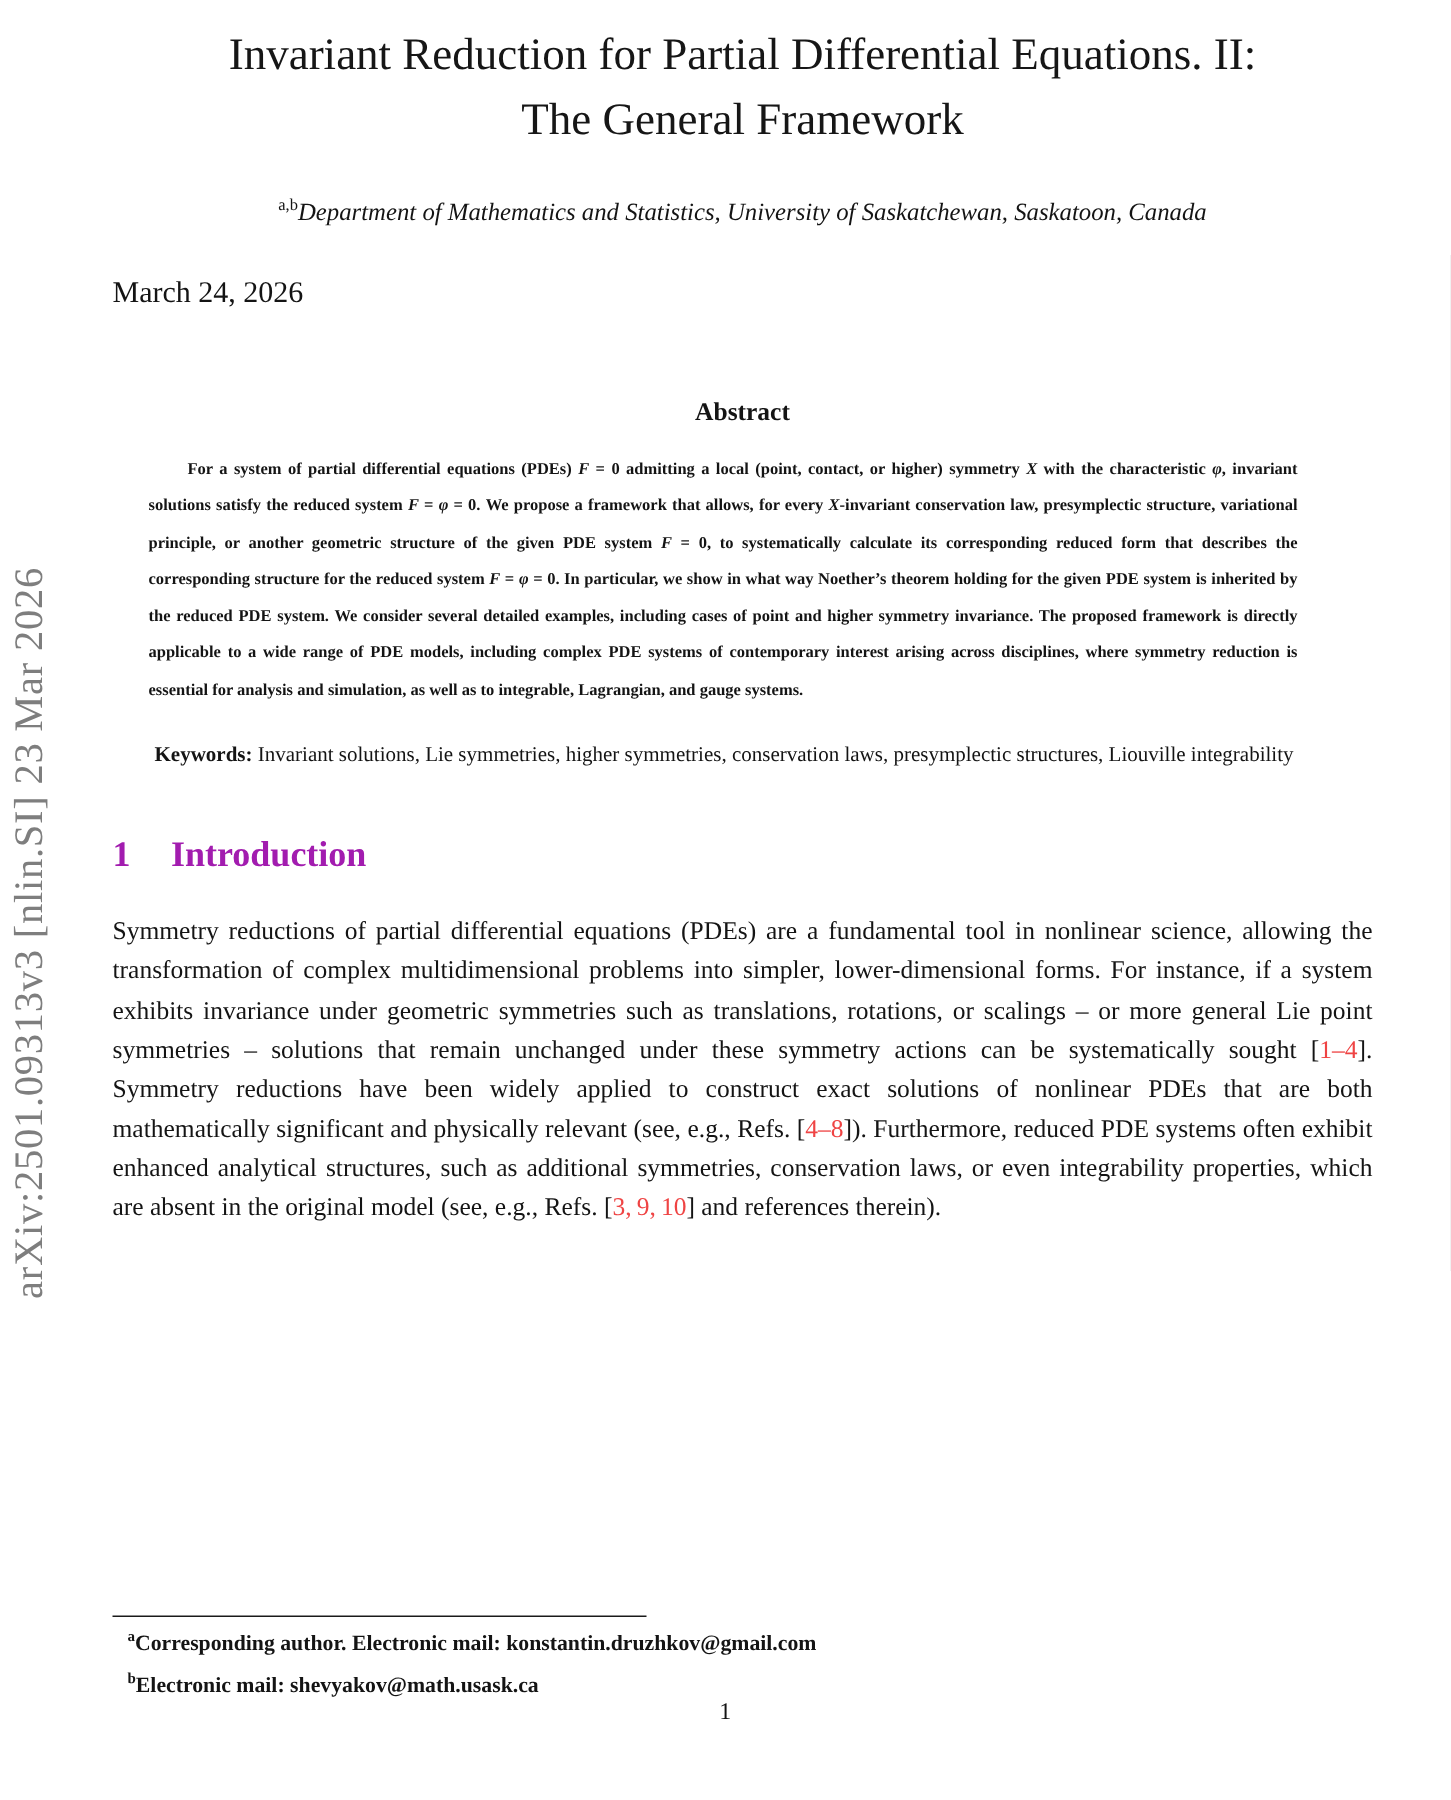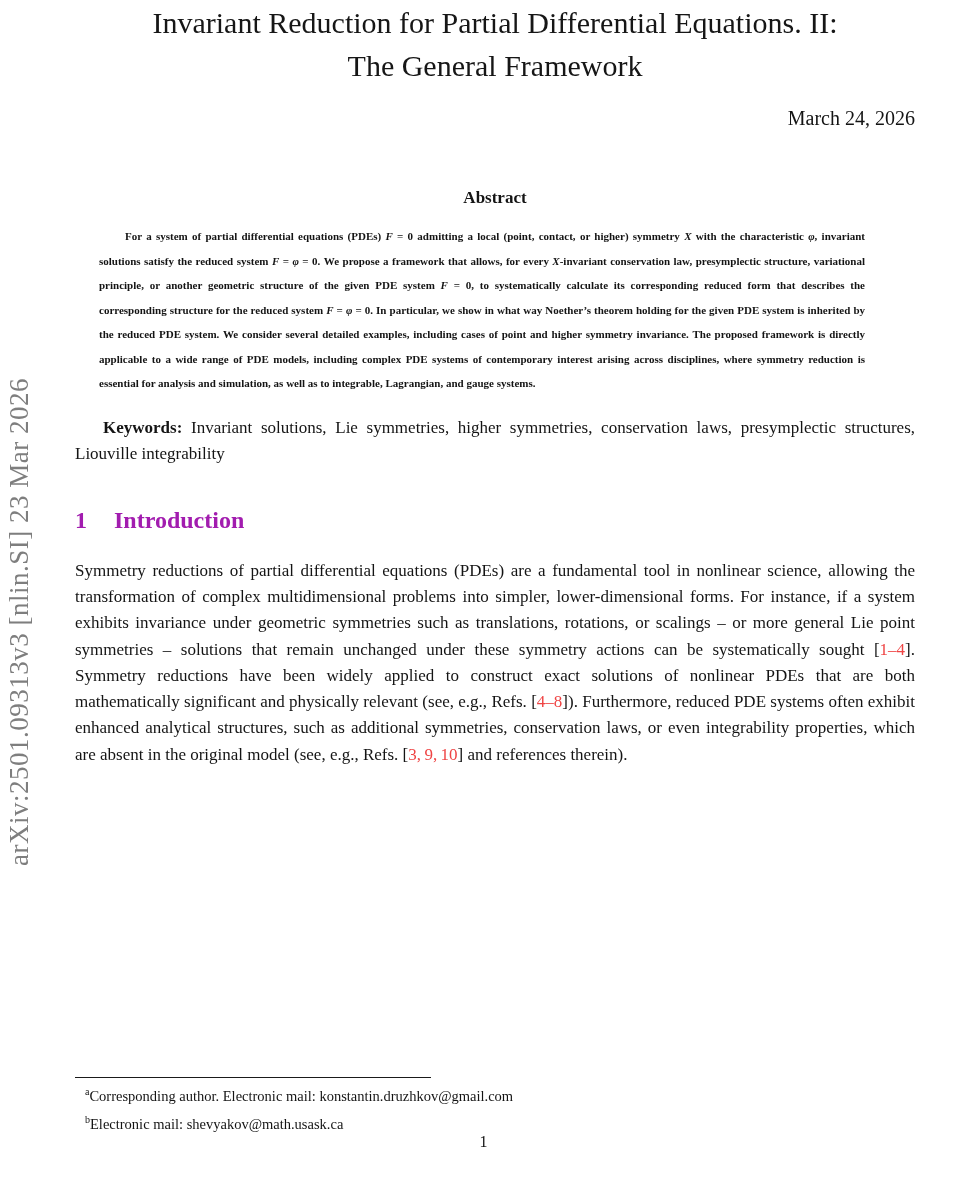--- a/index.html
+++ b/index.html
@@ -23,21 +23,21 @@
     color:#7e7e7e;
     white-space:nowrap;
     letter-spacing:.5px;
   }
   .content{
     position:absolute;
     left:75px;top:0;
     width:840px;
   }
   .title{
-    margin-top:2px;
+    margin-top:16px;
     text-align:center;
     font-size:30px;
     line-height:1.42;
     color:#161616;
   }
   .authors{
     margin-top:30px;
     text-align:center;
     font-size:21px;
   }
@@ -45,41 +45,41 @@
   .author-comma{margin-left:-8px;}
   .author-gap{display:inline-block;width:14px;}
   .affiliation{
     margin-top:30px;
     text-align:center;
     font-size:16.5px;
   }
   .affiliation .aff-text{font-style:italic;}
   .affiliation sup{font-size:11px;font-style:normal;}
   .date{
-    margin-top:20px;
-    text-align:right;
+    margin-top:32px;
+    text-align:left;
     font-size:20px;
   }
   .abstract-head{
     margin-top:58px;
     text-align:center;
     font-size:17px;
     font-weight:bold;
   }
   .abstract-body{
     margin:16px 50px 0 24px;
     font-size:11px;
     line-height:24.5px;
     text-align:justify;
     text-indent:26px;
     font-weight:bold;
   }
   .keywords{
     margin-top:19px;
-    font-size:17px;
+    font-size:14px;
     line-height:26px;
     text-align:justify;
     text-indent:28px;
   }
   .keywords .kw-label{font-weight:bold;}
   .section-heading{
     margin-top:40px;
     font-size:24px;
     font-weight:bold;
     color:#a21caf;
@@ -101,20 +101,21 @@
   .footnote-rule{
     width:356px;height:0;
     border-top:1.5px solid #1a1a1a;
     margin:0;
   }
   .footnote{
     font-size:14.5px;
     line-height:20px;
     margin-top:4px;
     text-indent:10px;
+    font-weight:bold;
   }
   .footnote sup{font-size:10px;}
   .page-number{
     position:absolute;
     left:0;right:0;
     top:1133px;
     text-align:center;
     font-size:16px;
   }
 </style>
@@ -126,20 +127,23 @@
   <div class="watermark">arXiv:2501.09313v3  [nlin.SI]  23 Mar 2026</div>
 
   <div class="content">
 
     <div class="title">
       <div>Invariant Reduction for Partial Differential Equations. II:</div>
       <div>The General Framework</div>
     </div>
 
 
+    <div class="affiliation">
+      <sup>a,b</sup><span class="aff-text">Department of Mathematics and Statistics, University of Saskatchewan, Saskatoon, Canada</span>
+    </div>
 
     <div class="date">March 24, 2026</div>
 
     <div class="abstract-head">Abstract</div>
 
     <div class="abstract-body"><span class="sg-t">For a system of partial differential equations (PDEs) </span><span class="sg-m">F</span><span class="sg-t"> = 0 admitting a local (point, contact, or higher) symmetry </span><span class="sg-m">X</span><span class="sg-t"> with the characteristic </span><span class="sg-m">φ</span><span class="sg-t">, invariant solutions satisfy the reduced system </span><span class="sg-m">F</span><span class="sg-t"> = </span><span class="sg-m">φ</span><span class="sg-t"> = 0. We propose a framework that allows, for every </span><span class="sg-m">X</span><span class="sg-t">-invariant conservation law, presymplectic structure, variational principle, or another geometric structure of the given PDE system </span><span class="sg-m">F</span><span class="sg-t"> = 0, to systematically calculate its corresponding reduced form that describes the corresponding structure for the reduced system </span><span class="sg-m">F</span><span class="sg-t"> = </span><span class="sg-m">φ</span><span class="sg-t"> = 0. In particular, we show in what way Noether’s theorem holding for the given PDE system is inherited by the reduced PDE system. We consider several detailed examples, including cases of point and higher symmetry invariance. The proposed framework is directly applicable to a wide range of PDE models, including complex PDE systems of contemporary interest arising across disciplines, where symmetry reduction is essential for analysis and simulation, as well as to integrable, Lagrangian, and gauge systems.</span></div>
 
     <div class="keywords">
       <span class="kw-label">Keywords:</span><span> Invariant solutions, Lie symmetries, higher symmetries, conservation laws, presymplectic structures, Liouville integrability</span>
     </div>

